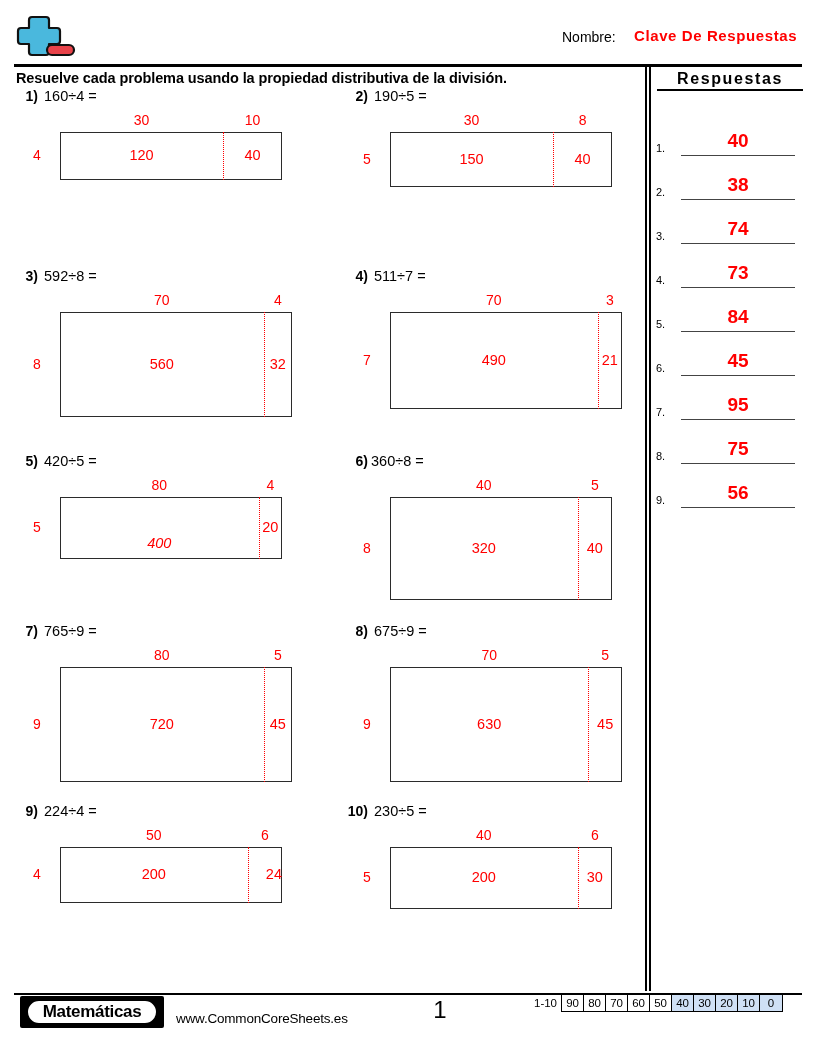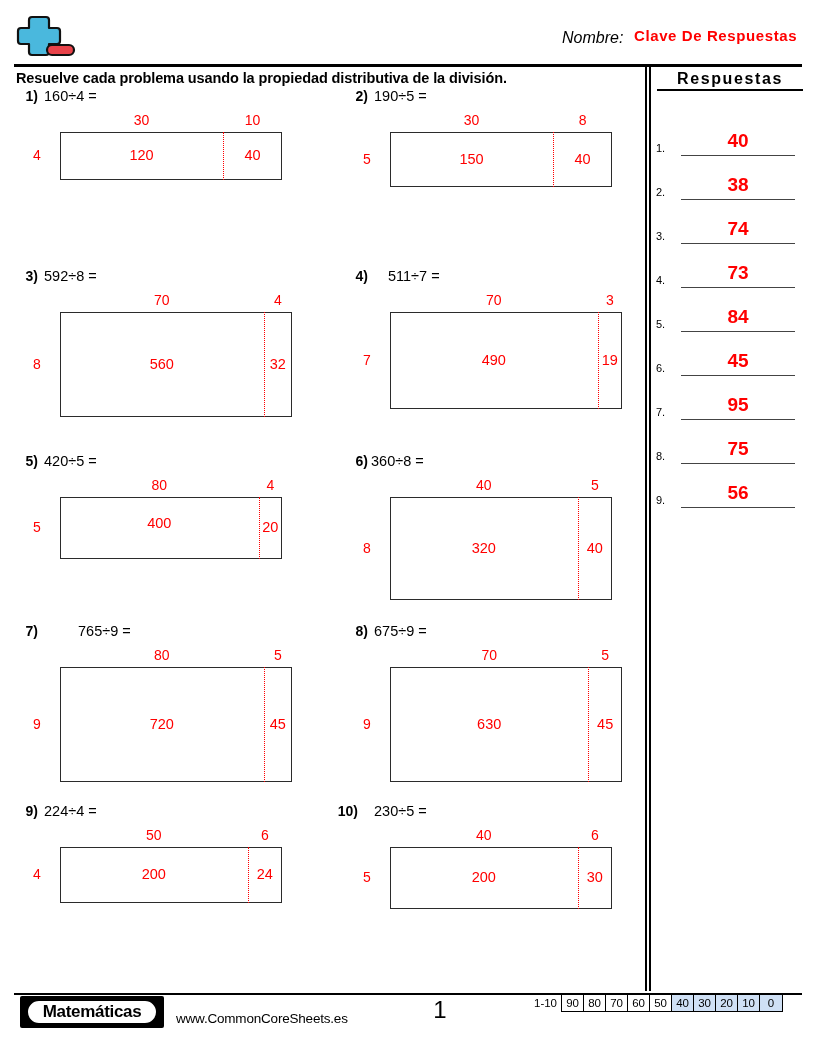--- a/index.html
+++ b/index.html
@@ -40,22 +40,21 @@
     width: 400px;
     text-align: center;
     font-size: 17px;
     letter-spacing: -0.2px;
     white-space: nowrap;
   }
   #name-label {
     position: absolute;
     left: 548px;
     top: 15px;
-    font-size: 16px;
-    font-style: italic;
+    font-size: 14px;
   }
   #name-value {
     position: absolute;
     left: 620px;
     top: 13px;
     font-size: 15px;
     font-weight: bold;
     color: #ff0000;
     letter-spacing: 0.6px;
     white-space: nowrap;
@@ -369,44 +368,44 @@
         <div class="seg-split" style="left: 263.696px; top: 22px; height: 105px;"></div>
         <div class="toplabel" style="left: 60px; width: 203.696px; top: 2px;">70</div>
         <div class="toplabel" style="left: 263.696px; width: 28.304px; top: 2px;">4</div>
         <div class="inner" style="left: 60px; width: 203.696px; top: 65.5px;">560</div>
         <div class="inner" style="left: 263.696px; width: 28.304px; top: 65.5px;">32</div>
       </div>
     </div>
     <div class="problem" style="left: 0px; top: 180px; width: 645px;">
       <div class="p-head">
         <span class="p-num" style="left: 342px;">4)</span>
-        <span class="p-expr" style="left: 374px; margin-left: 14px;">511÷7 =</span>
+        <span class="p-expr" style="left: 374px;">511÷7 =</span>
       </div>
       <div class="model" style="height: 127px;">
         <div class="divisor" style="left: 356px; top: 61.5px;">7</div>
         <div class="box" style="left: 390px; top: 22px; width: 232px; height: 97px;"></div>
         <div class="seg-split" style="left: 597.64px; top: 22px; height: 97px;"></div>
         <div class="toplabel" style="left: 390px; width: 207.64px; top: 2px;">70</div>
         <div class="toplabel" style="left: 597.64px; width: 24.36px; top: 2px;">3</div>
         <div class="inner" style="left: 390px; width: 207.64px; top: 61.5px;">490</div>
-        <div class="inner" style="left: 597.64px; width: 24.36px; top: 61.5px;">19</div>
+        <div class="inner" style="left: 597.64px; width: 24.36px; top: 61.5px;">21</div>
       </div>
     </div>
     <div class="problem" style="left: 0px; top: 365px; width: 645px;">
       <div class="p-head">
         <span class="p-num" style="left: 12px;">5)</span>
         <span class="p-expr" style="left: 44px;">420÷5 =</span>
       </div>
       <div class="model" style="height: 92px;">
         <div class="divisor" style="left: 26px; top: 44px;">5</div>
         <div class="box" style="left: 60px; top: 22px; width: 222px; height: 62px;"></div>
         <div class="seg-split" style="left: 258.69px; top: 22px; height: 62px;"></div>
         <div class="toplabel" style="left: 60px; width: 198.69px; top: 2px;">80</div>
         <div class="toplabel" style="left: 258.69px; width: 23.31px; top: 2px;">4</div>
-        <div class="inner" style="left: 60px; width: 198.69px; top: 40px;">400</div>
+        <div class="inner" style="left: 60px; width: 198.69px; top: 60px; font-style: italic;">400</div>
         <div class="inner" style="left: 258.69px; width: 23.31px; top: 44px;">20</div>
       </div>
     </div>
     <div class="problem" style="left: 0px; top: 365px; width: 645px;">
       <div class="p-head">
         <span class="p-num" style="left: 342px;">6)</span>
         <span class="p-expr" style="left: 371px;">360÷8 =</span>
       </div>
       <div class="model" style="height: 133px;">
         <div class="divisor" style="left: 356px; top: 64.5px;">8</div>
@@ -414,21 +413,21 @@
         <div class="seg-split" style="left: 577.59px; top: 22px; height: 103px;"></div>
         <div class="toplabel" style="left: 390px; width: 187.59px; top: 2px;">40</div>
         <div class="toplabel" style="left: 577.59px; width: 34.41px; top: 2px;">5</div>
         <div class="inner" style="left: 390px; width: 187.59px; top: 64.5px;">320</div>
         <div class="inner" style="left: 577.59px; width: 34.41px; top: 64.5px;">40</div>
       </div>
     </div>
     <div class="problem" style="left: 0px; top: 535px; width: 645px;">
       <div class="p-head">
         <span class="p-num" style="left: 12px;">7)</span>
-        <span class="p-expr" style="left: 44px; margin-left: 34px;">765÷9 =</span>
+        <span class="p-expr" style="left: 44px;">765÷9 =</span>
       </div>
       <div class="model" style="height: 145px;">
         <div class="divisor" style="left: 26px; top: 70.5px;">9</div>
         <div class="box" style="left: 60px; top: 22px; width: 232px; height: 115px;"></div>
         <div class="seg-split" style="left: 263.696px; top: 22px; height: 115px;"></div>
         <div class="toplabel" style="left: 60px; width: 203.696px; top: 2px;">80</div>
         <div class="toplabel" style="left: 263.696px; width: 28.304px; top: 2px;">5</div>
         <div class="inner" style="left: 60px; width: 203.696px; top: 70.5px;">720</div>
         <div class="inner" style="left: 263.696px; width: 28.304px; top: 70.5px;">45</div>
       </div>
@@ -453,26 +452,26 @@
         <span class="p-num" style="left: 12px;">9)</span>
         <span class="p-expr" style="left: 44px;">224÷4 =</span>
       </div>
       <div class="model" style="height: 86px;">
         <div class="divisor" style="left: 26px; top: 41px;">4</div>
         <div class="box" style="left: 60px; top: 22px; width: 222px; height: 56px;"></div>
         <div class="seg-split" style="left: 247.59px; top: 22px; height: 56px;"></div>
         <div class="toplabel" style="left: 60px; width: 187.59px; top: 2px;">50</div>
         <div class="toplabel" style="left: 247.59px; width: 34.41px; top: 2px;">6</div>
         <div class="inner" style="left: 60px; width: 187.59px; top: 41px;">200</div>
-        <div class="inner" style="left: 247.59px; width: 34.41px; top: 41px;">24</div>
+        <div class="inner" style="left: 247.59px; width: 34.41px; top: 41px; text-align: right;">24</div>
       </div>
     </div>
     <div class="problem" style="left: 0px; top: 715px; width: 645px;">
       <div class="p-head">
-        <span class="p-num" style="left: 332px;">10)</span>
+        <span class="p-num" style="left: 342px;">10)</span>
         <span class="p-expr" style="left: 374px;">230÷5 =</span>
       </div>
       <div class="model" style="height: 92px;">
         <div class="divisor" style="left: 356px; top: 44px;">5</div>
         <div class="box" style="left: 390px; top: 22px; width: 222px; height: 62px;"></div>
         <div class="seg-split" style="left: 577.59px; top: 22px; height: 62px;"></div>
         <div class="toplabel" style="left: 390px; width: 187.59px; top: 2px;">40</div>
         <div class="toplabel" style="left: 577.59px; width: 34.41px; top: 2px;">6</div>
         <div class="inner" style="left: 390px; width: 187.59px; top: 44px;">200</div>
         <div class="inner" style="left: 577.59px; width: 34.41px; top: 44px;">30</div>

